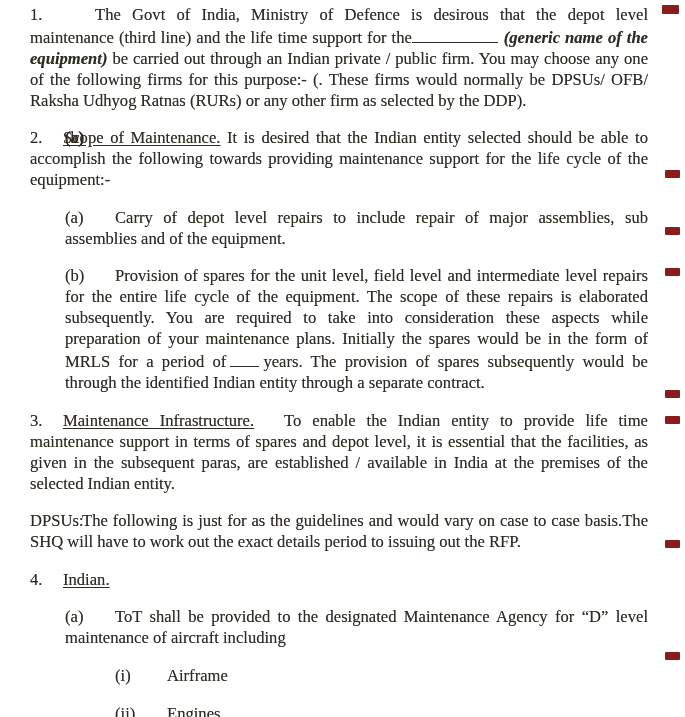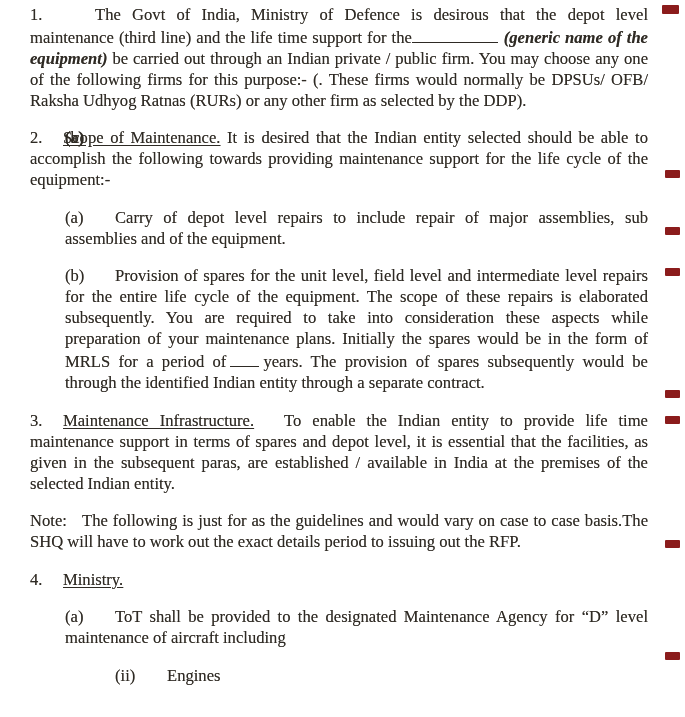--- a/index.html
+++ b/index.html
@@ -67,27 +67,28 @@
     </p>
 
   <p class="para p2"><span class="num">2.</span><span class="uline">Scope of Maintenance.</span><span> It is desired that the Indian entity selected should be able to accomplish the following towards providing maintenance support for the life cycle of the equipment:-</span></p>
 
   <p class="sub p2a"><span class="label">(a)</span><span>Carry of depot level repairs to include repair of major assemblies, sub assemblies and of the equipment.</span></p>
 
   <p class="sub p2b"><span class="label">(b)</span><span>Provision of spares for the unit level, field level and intermediate level repairs for the entire life cycle of the equipment. The scope of these repairs is elaborated subsequently. You are required to take into consideration these aspects while preparation of your maintenance plans. Initially the spares would be in the form of MRLS for a period of</span><span class="blank-short"></span><span>years. The provision of spares subsequently would be through the identified Indian entity through a separate contract.</span></p>
 
   <p class="para p3"><span class="num">3.</span><span class="uline">Maintenance Infrastructure.</span><span class="hgap"></span><span>To enable the Indian entity to provide life time maintenance support in terms of spares and depot level, it is essential that the facilities, as given in the subsequent paras, are established / available in India at the premises of the selected Indian entity.</span></p>
 
-  <p class="para note"><span class="num">Note:</span><span>The following is just for as the guidelines and would vary on case to case basis.The SHQ will have to work out the exact details period to issuing out the RFP.</span></p>
+  <p class="para note"><span class="num">DPSUs:</span><span>The following is just for as the guidelines and would vary on case to case basis.The SHQ will have to work out the exact details period to issuing out the RFP.</span></p>
 
-  <p class="para p4"><span class="num">4.</span><span class="uline">Ministry.</span></p>
+  <p class="para p4"><span class="num">4.</span><span class="uline">Indian.</span></p>
 
   <p class="sub p4a"><span class="label">(a)</span><span>ToT shall be provided to the designated Maintenance Agency for “D” level maintenance of aircraft including</span></p>
 
   <div class="romans">
+    <p class="roman"><span class="rlabel">(i)</span><span>Airframe</span></p>
     <p class="roman"><span class="rlabel">(ii)</span><span>Engines</span></p>
 
   </div>
 
   <div class="red-mark rm1"></div>
   <div class="red-mark rm2"></div>
   <div class="red-mark rm3"></div>
   <div class="red-mark rm4"></div>
   <div class="red-mark rm5"></div>
   <div class="red-mark rm6"></div>

